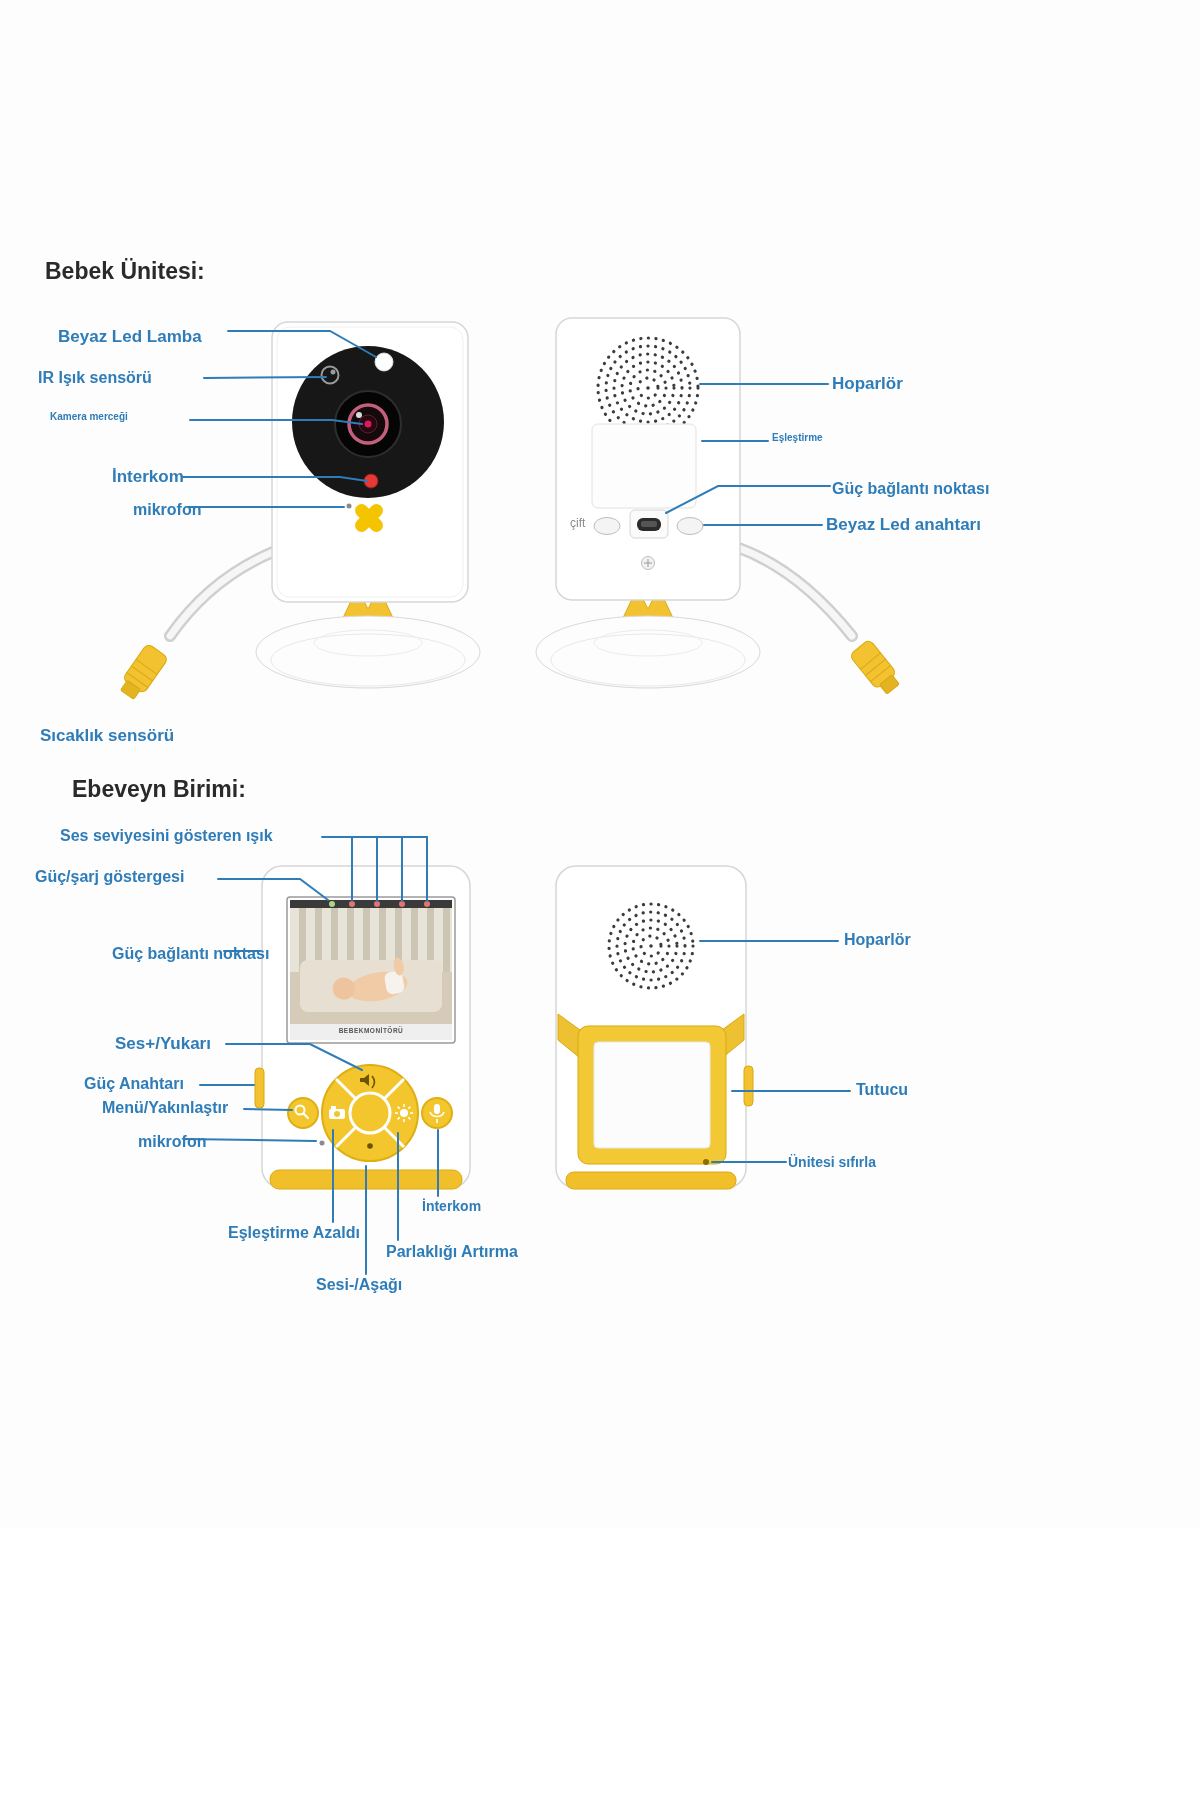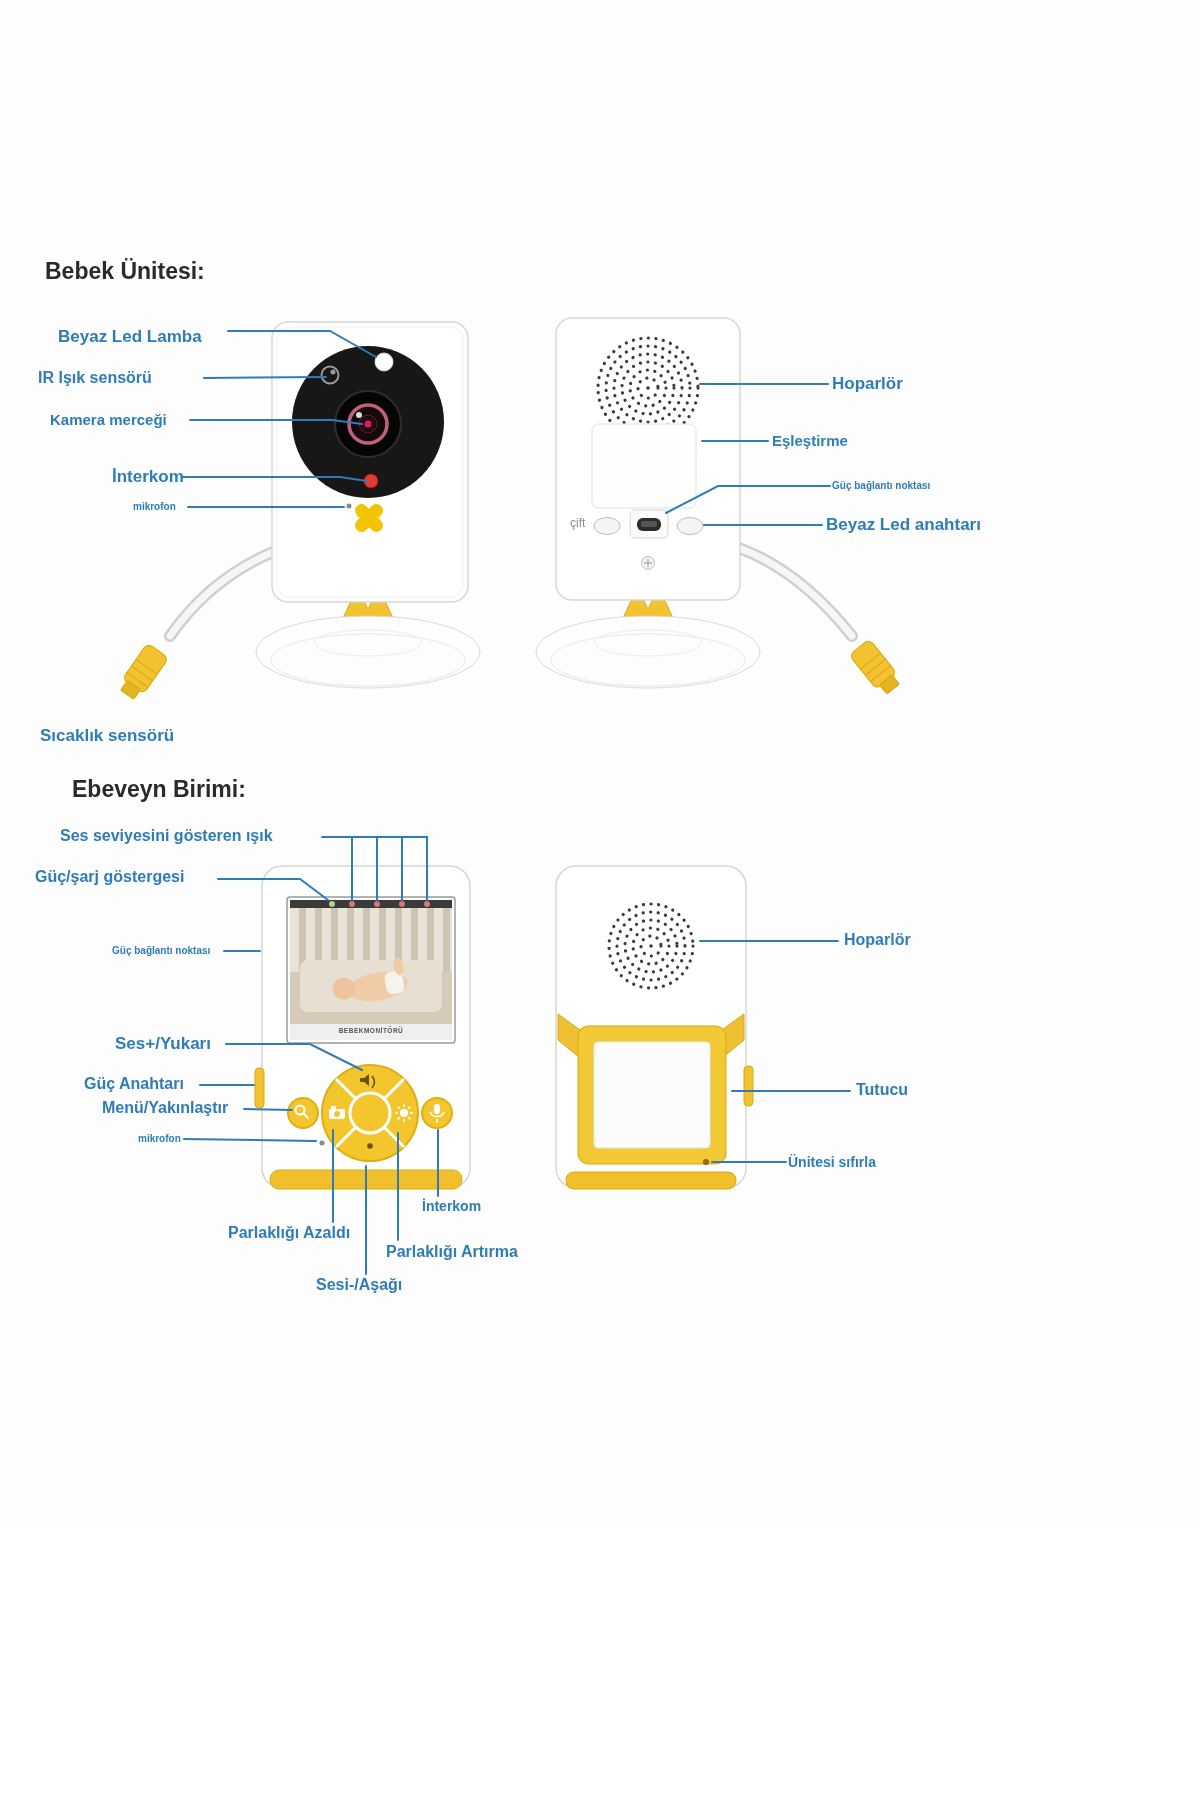--- a/index.html
+++ b/index.html
@@ -2,23 +2,23 @@
 <html><head>
 <meta charset="utf-8">
 <style>
   html,body{margin:0;padding:0;background:#ffffff;}
   .canvas{position:relative;width:1200px;height:1528px;background:#fdfdfd;overflow:hidden;
           font-family:"Liberation Sans",sans-serif;text-decoration:underline;}
   .layer{position:absolute;left:0;top:0;width:1200px;height:1800px;}
   .heading{position:absolute;color:#2a2a2a;font-weight:700;font-size:23px;white-space:nowrap;}
   .lbl{position:absolute;color:#2e7cb8;font-weight:700;font-size:17px;white-space:nowrap;}
   .lbl.md{font-size:16px;}
-  .lbl.s15{font-size:15px;}
+  .lbl.s15{font-size:10px;}
   .lbl.s14{font-size:14px;}
-  .lbl.sm{font-size:10px;text-align:center;}
+  .lbl.sm{font-size:16px;text-align:center;}
   .tiny{position:absolute;color:#8a8a8a;font-size:12px;white-space:nowrap;}
   .brand{position:absolute;left:290px;top:1027px;width:162px;text-align:center;
          font-size:6.5px;color:#555;letter-spacing:.5px;font-weight:700;}
 </style>
 </head>
 <body>
 
 <div class="canvas">
 
   <svg class="layer" viewBox="0 0 1200 1800">
@@ -237,21 +237,21 @@
 
   <div class="heading" style="left:72px;top:776px">Ebeveyn Birimi:</div>
 
   <div class="lbl md" style="left:60px;top:827px">Ses seviyesini gösteren ışık</div>
   <div class="lbl md" style="left:35px;top:868px">Güç/şarj göstergesi</div>
   <div class="lbl sm" style="left:112px;top:945px">Güç bağlantı noktası</div>
   <div class="lbl" style="left:115px;top:1034px">Ses+/Yukarı</div>
   <div class="lbl md" style="left:84px;top:1075px">Güç Anahtarı</div>
   <div class="lbl md" style="left:102px;top:1099px">Menü/Yakınlaştır</div>
   <div class="lbl sm" style="left:138px;top:1133px">mikrofon</div>
-  <div class="lbl md" style="left:228px;top:1224px">Parlaklığı Azaldı</div>
+  <div class="lbl md" style="left:228px;top:1224px">Eşleştirme Azaldı</div>
   <div class="lbl md" style="left:386px;top:1243px">Parlaklığı Artırma</div>
   <div class="lbl md" style="left:316px;top:1276px">Sesi-/Aşağı</div>
   <div class="lbl s14" style="left:422px;top:1198px">İnterkom</div>
   <div class="lbl md" style="left:844px;top:931px">Hoparlör</div>
   <div class="lbl md" style="left:856px;top:1081px">Tutucu</div>
   <div class="lbl s14" style="left:788px;top:1154px">Ünitesi sıfırla</div>
 
   <div class="brand">BEBEKMONİTÖRÜ</div>
 </div>
 

